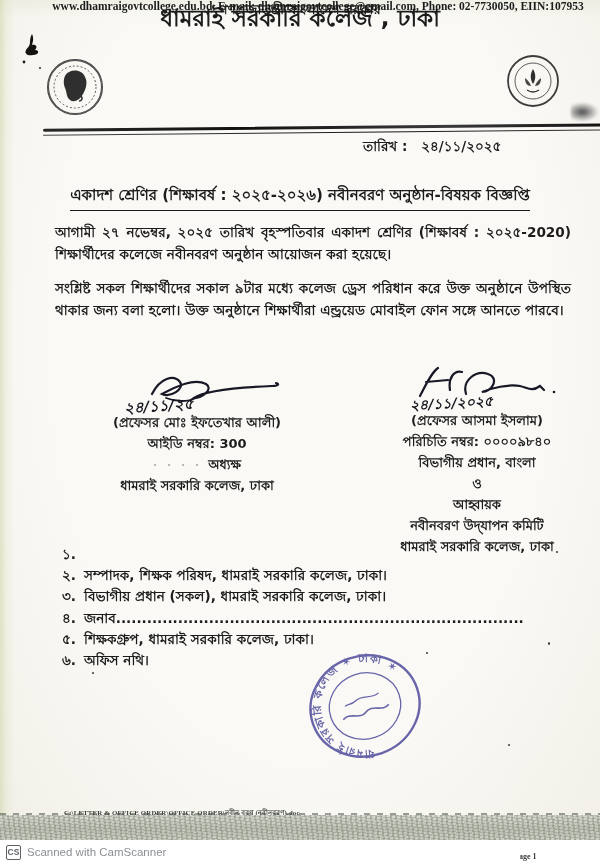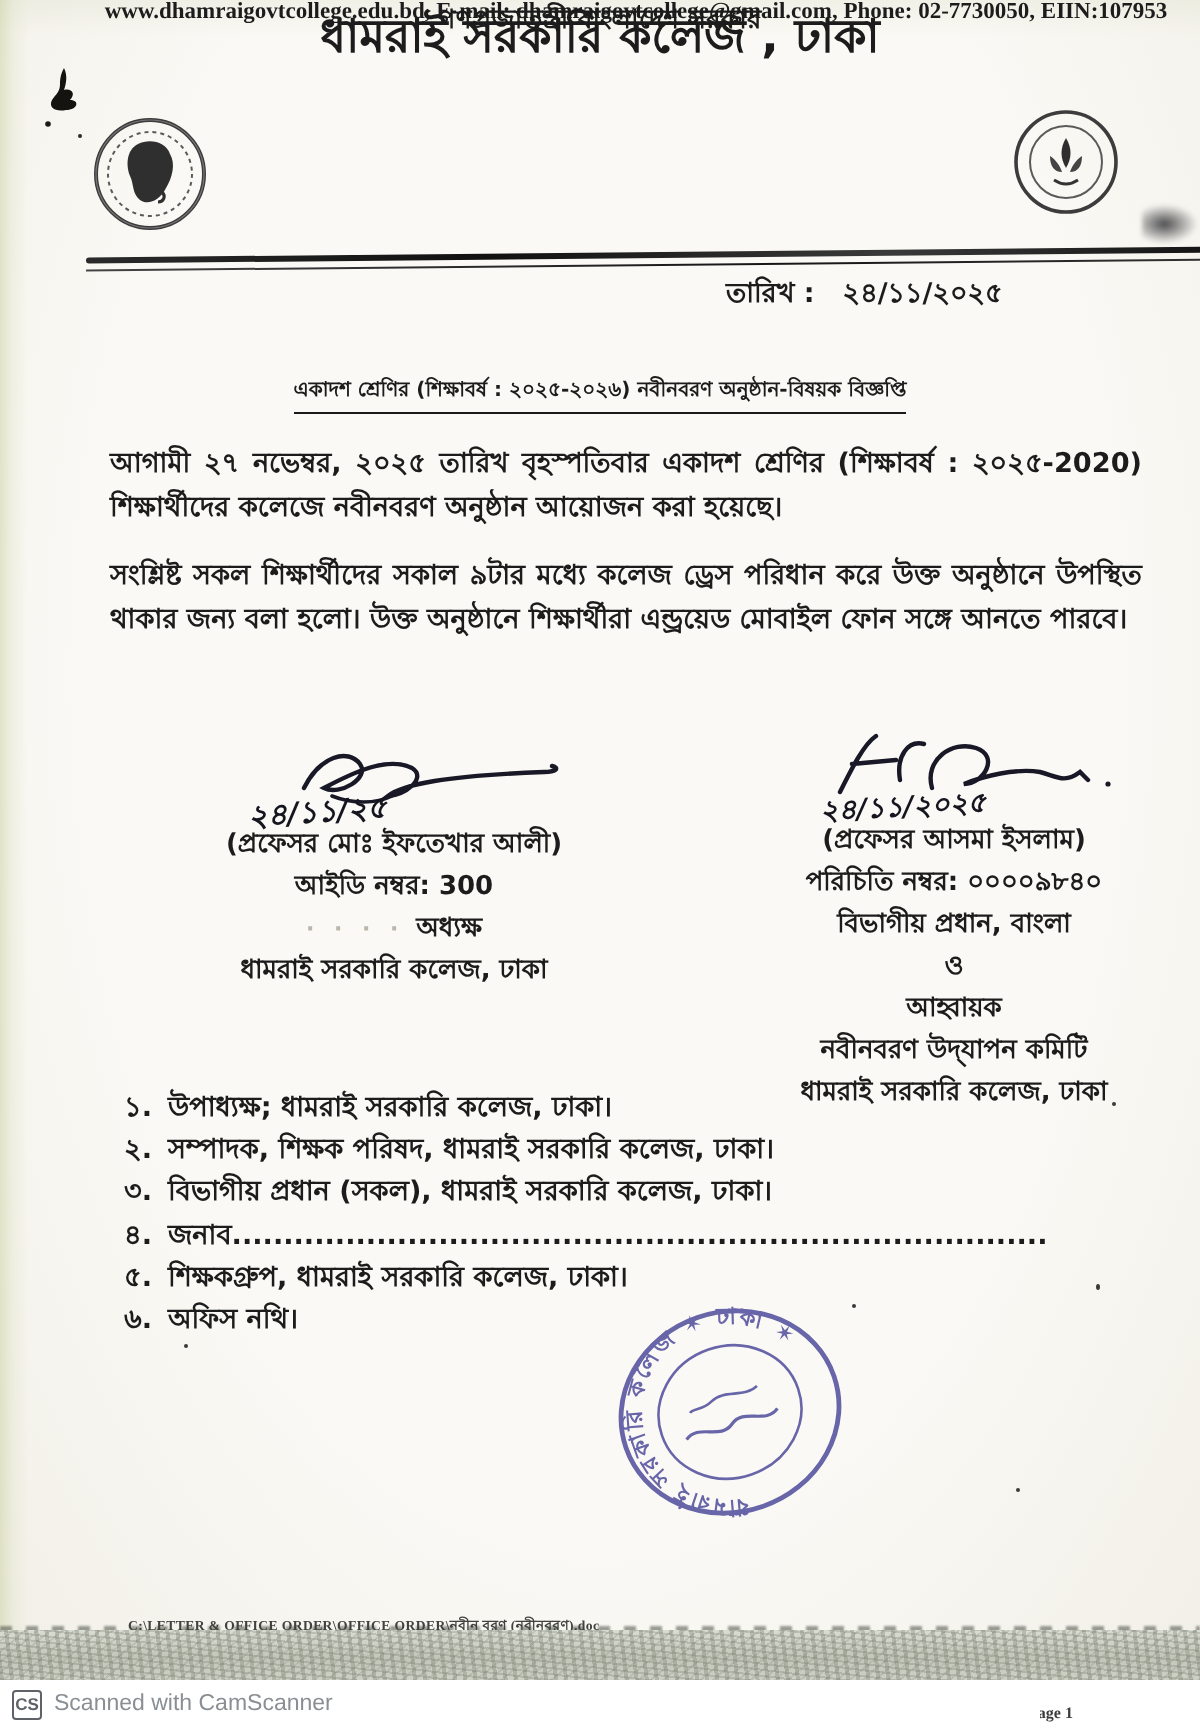--- a/index.html
+++ b/index.html
@@ -29,21 +29,21 @@
   .seal { position:absolute; }
   .rule-wrap { position:absolute; left:27; top:126px; width:573px; transform:rotate(-0.55deg); }
   .rule-a { height:3px; background:linear-gradient(90deg,#2a2a2a 0%,#111 35%,#3a3a3a 70%,#111 100%); border-radius:2px; }
   .rule-b { height:1.6px; margin-top:2.5px; background:linear-gradient(90deg,#444,#161616 60%,#333); }
   .edge-smudge { left:571px; top:102px; width:28px; height:20px; background:radial-gradient(ellipse at 40% 50%, rgba(20,20,25,.75), rgba(20,20,25,0) 70%); filter:blur(1px); }
 
   .date-line { left:363px; top:136px; font-size:13.5px; font-weight:600; }
   .date-line .v { margin-left:14px; }
 
   .doc-title { left:0; top:183px; width:600px; text-align:center; }
-  .doc-title span { display:inline-block; font-size:10px; font-weight:700; border-bottom:1.6px solid #1a1a1a; padding-bottom:2px; }
+  .doc-title span { display:inline-block; font-size:15px; font-weight:700; border-bottom:1.6px solid #1a1a1a; padding-bottom:2px; }
 
   .para { left:55px; width:516px; font-size:13.6px; font-weight:600; line-height:1.62; text-align:justify; }
   .para1 { top:221px; }
   .para2 { top:277px; }
 
   
   .sigblock { position:absolute; text-align:center; }
   .sig-left  { left:72px;  top:368px; width:250px; }
   .sig-right { left:352px; top:360px; width:250px; }
   .sigline { font-size:13px; line-height:1.62; font-weight:700; }
@@ -155,21 +155,20 @@
       <div class="sigline">বিভাগীয় প্রধান, বাংলা</div>
       <div class="sigline">ও</div>
       <div class="sigline">আহ্বায়ক</div>
       <div class="sigline">নবীনবরণ উদ্‌যাপন কমিটি</div>
       <div class="sigline">ধামরাই সরকারি কলেজ, ঢাকা</div>
     </div>
 
     <div class="abs dlist">
       <div class="ditem">
           <span class="num">১.</span>
-          <span>উপাধ্যক্ষ; ধামরাই সরকারি কলেজ, ঢাকা।</span>
         </div>
       <div class="ditem">
           <span class="num">২.</span>
           <span>সম্পাদক, শিক্ষক পরিষদ, ধামরাই সরকারি কলেজ, ঢাকা।</span>
         </div>
       <div class="ditem">
           <span class="num">৩.</span>
           <span>বিভাগীয় প্রধান (সকল), ধামরাই সরকারি কলেজ, ঢাকা।</span>
         </div>
       <div class="ditem">

